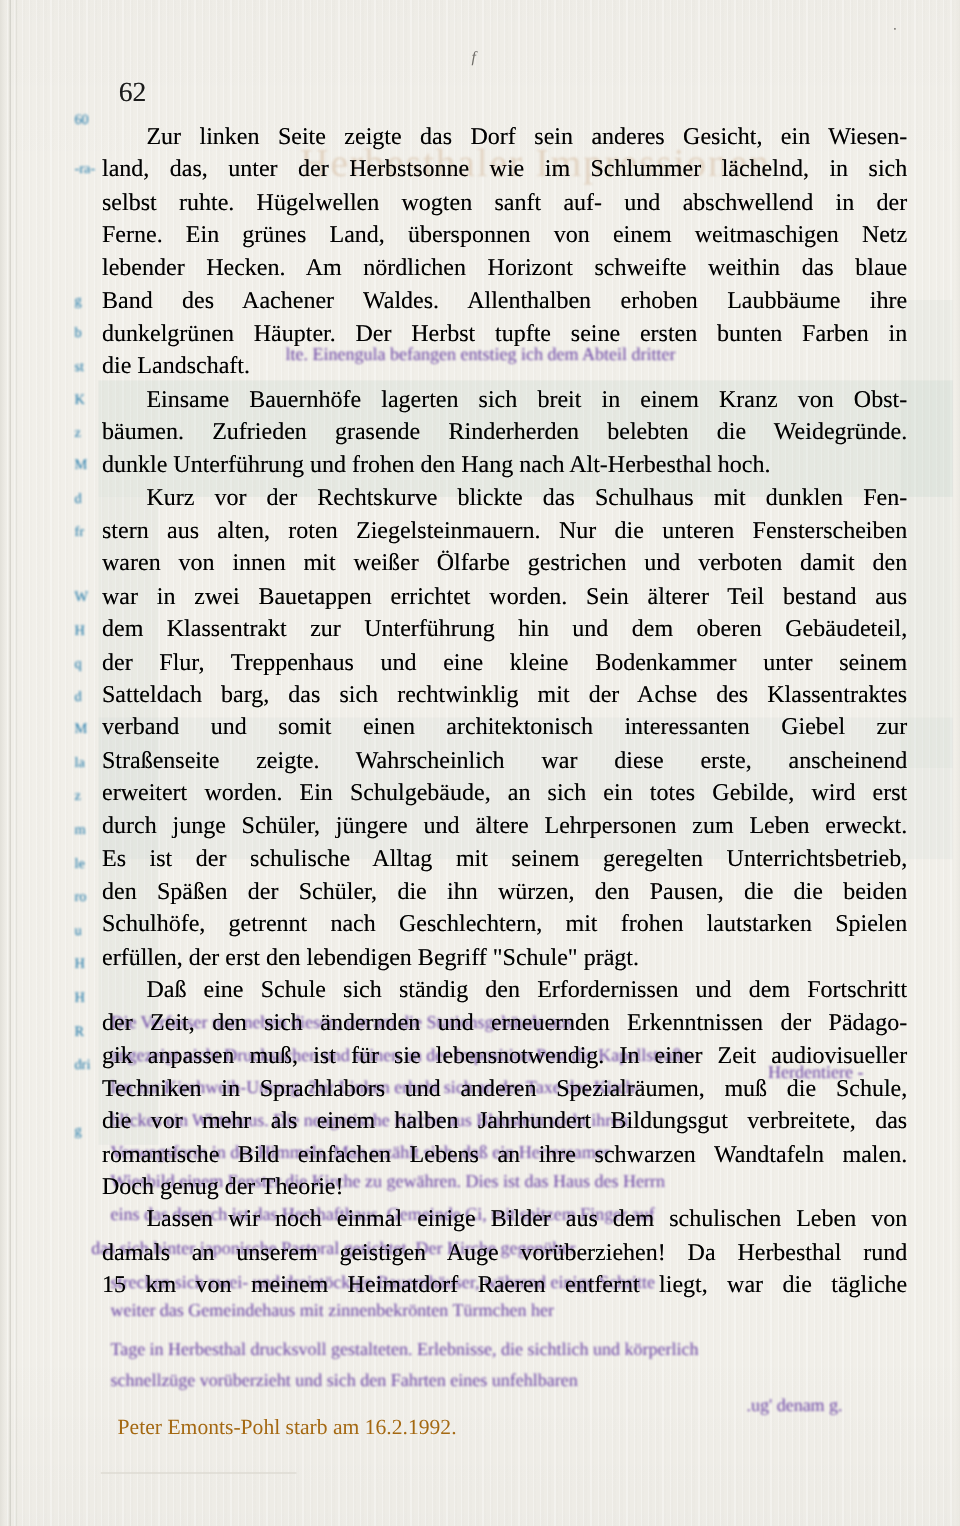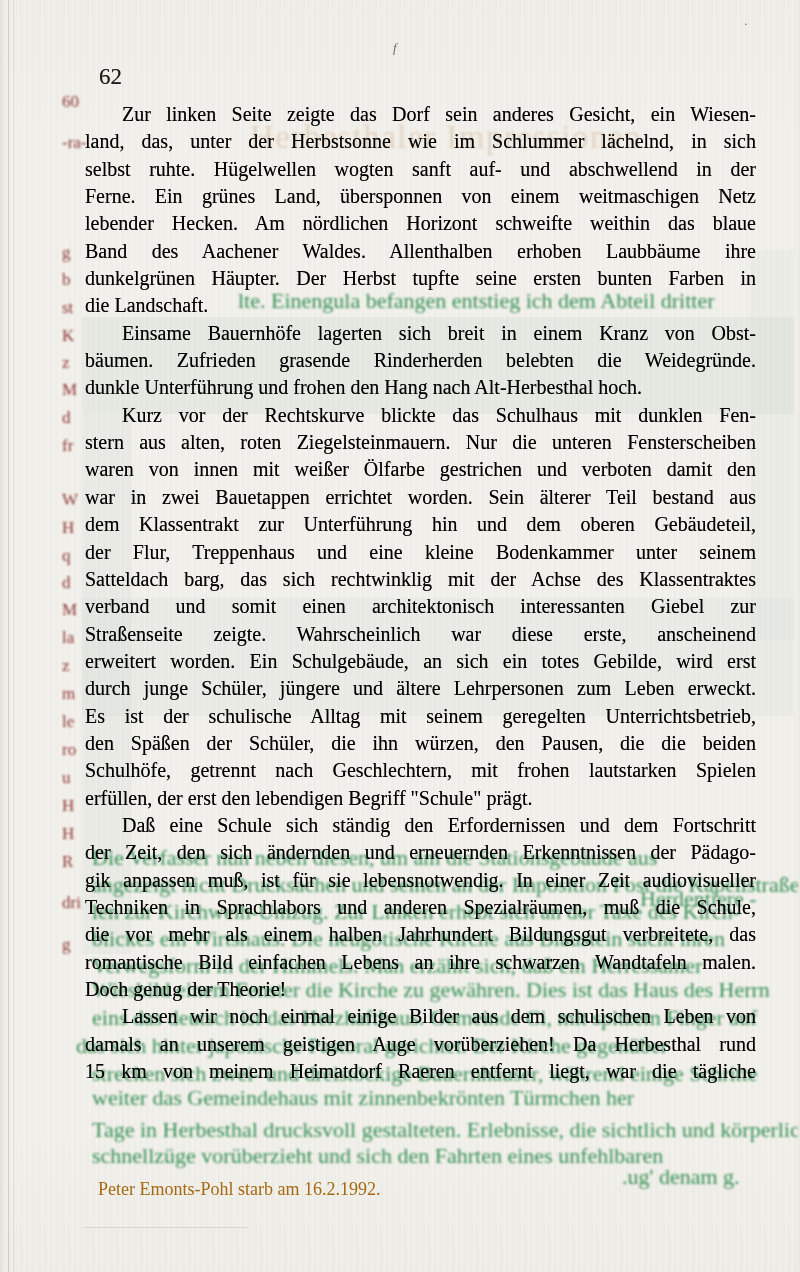--- a/index.html
+++ b/index.html
@@ -33,24 +33,24 @@
   .line.indent{text-indent:37px;}
   .line.end{text-align-last:left;}
 
   #page-number{
     position:absolute;left:99px;top:64px;z-index:4;
     font-size:23px;color:#1b1b1b;text-shadow:0 0 0.45px rgba(20,20,20,0.5);
   }
 
   
   .ghost{position:absolute;z-index:1;white-space:nowrap;pointer-events:none;
-    color:#15803d;font-size:22px;filter:blur(0.8px);opacity:0.85;}
+    color:#4c1d95;font-size:15px;filter:blur(0.8px);opacity:0.85;}
   .ghost.heading{color:#dcc8b2;font-size:33px;letter-spacing:1.5px;filter:blur(1.1px);opacity:0.70;}
   .ghost.clear{color:#a16207;font-size:18px;filter:blur(0.55px);opacity:0.95;}
-  .ghost.marginletter{color:#7f1d1d;font-size:17px;filter:blur(0.8px);opacity:0.9;}
+  .ghost.marginletter{color:#0369a1;font-size:12px;filter:blur(0.8px);opacity:0.9;}
 
   .stray{position:absolute;z-index:3;color:#6f6d68;pointer-events:none;}
   .rule-mark{position:absolute;z-index:2;height:1px;background:#d9d6ce;}
 </style>
 </head>
 <body>
 
 <div class="edge-band"></div>
 <div class="crease" style="left:8px"></div>
 <div class="crease c2" style="left:13px"></div>
@@ -96,21 +96,21 @@
     <div class="ghost marginletter" style="left: 62px; top: 600px;">M</div>
     <div class="ghost marginletter" style="left: 62px; top: 628px;">la</div>
     <div class="ghost marginletter" style="left: 62px; top: 656px;">z</div>
     <div class="ghost marginletter" style="left: 62px; top: 684px;">m</div>
     <div class="ghost marginletter" style="left: 62px; top: 712px;">le</div>
     <div class="ghost marginletter" style="left: 62px; top: 740px;">ro</div>
     <div class="ghost marginletter" style="left: 62px; top: 768px;">u</div>
     <div class="ghost marginletter" style="left: 62px; top: 796px;">H</div>
     <div class="ghost marginletter" style="left: 62px; top: 824px;">H</div>
     <div class="ghost marginletter" style="left: 62px; top: 852px;">R</div>
-    <div class="ghost marginletter" style="left: 62px; top: 880px; margin-top: 13px;">dri</div>
+    <div class="ghost marginletter" style="left: 62px; top: 880px;">dri</div>
     <div class="ghost marginletter" style="left: 62px; top: 935px;">g</div>
   </div>
 
 <div class="rule-mark" style="left:84px;top:1227px;width:163px"></div>
 
 <div id="page-number">62</div>
 <div id="text-column">
     <div class="line indent">Zur linken Seite zeigte das Dorf sein anderes Gesicht, ein Wiesen-</div>
     <div class="line">land, das, unter der Herbstsonne wie im Schlummer lächelnd, in sich</div>
     <div class="line">selbst ruhte. Hügelwellen wogten sanft auf- und abschwellend in der</div>

